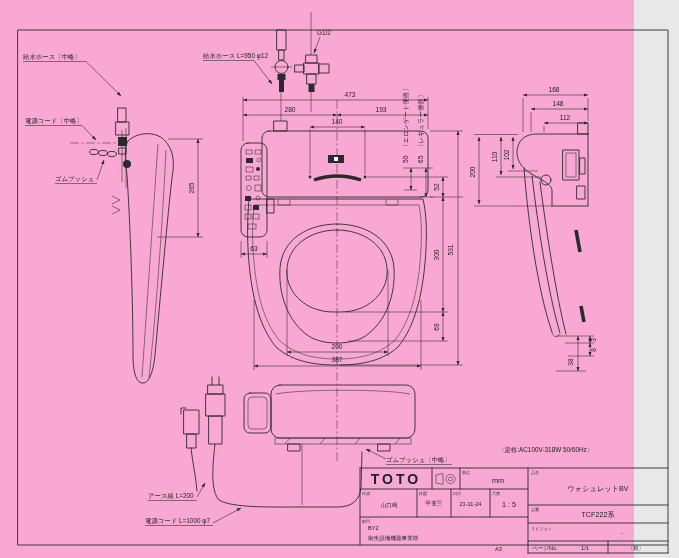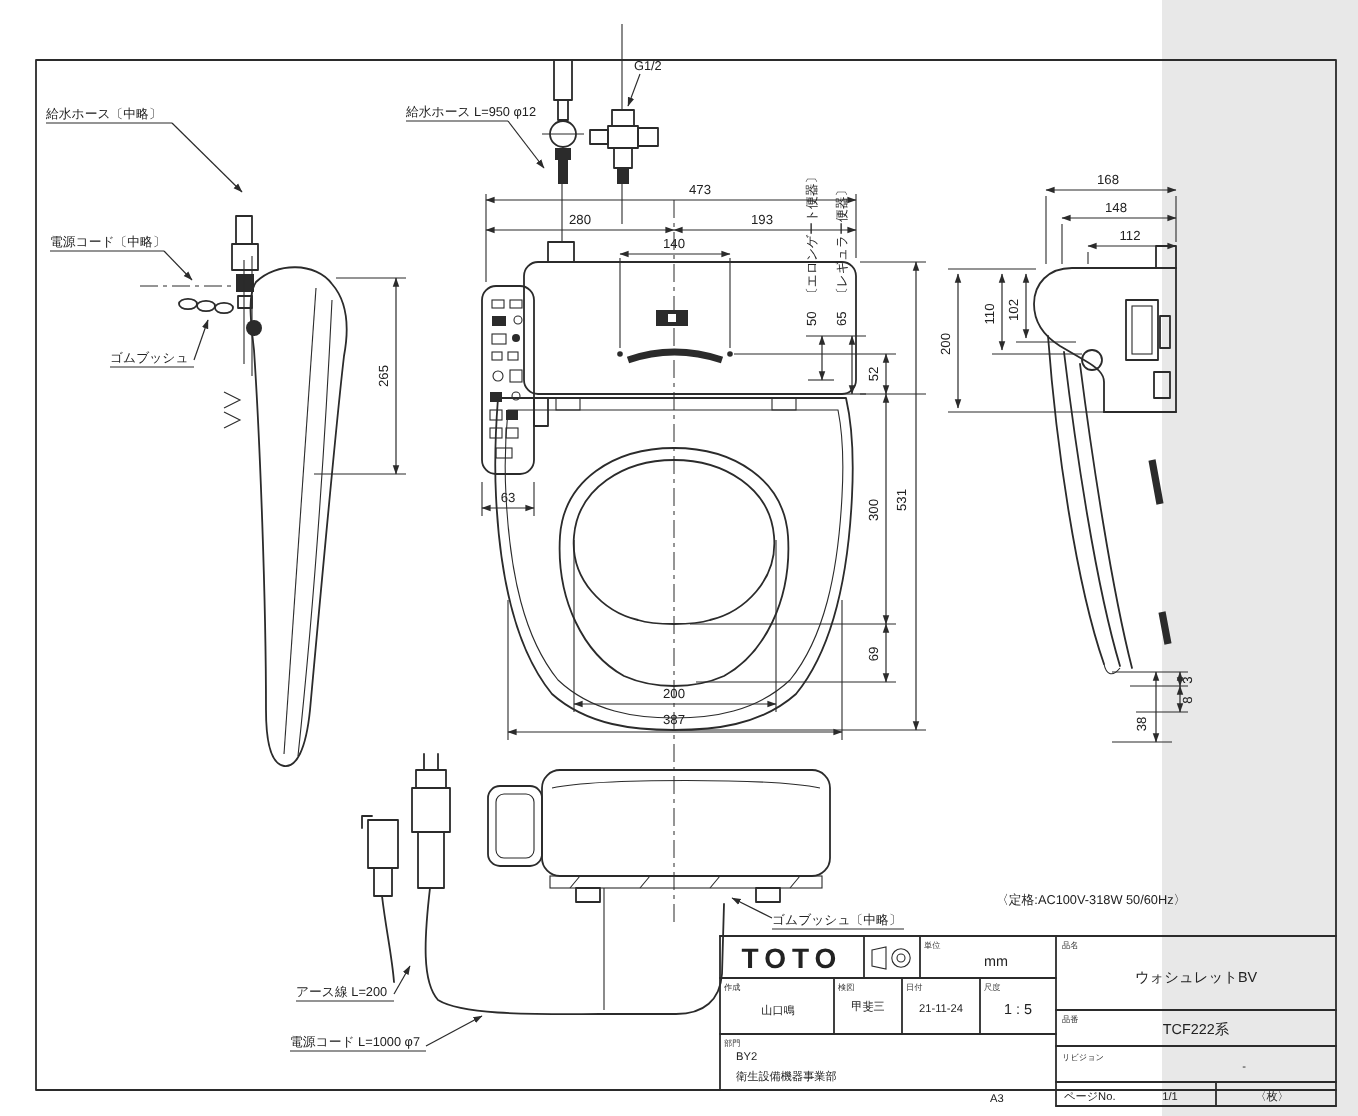--- a/index.html
+++ b/index.html
@@ -1,16 +1,16 @@
 <!DOCTYPE html>
 <html><head>
 <meta charset="utf-8">
 <style>
   html,body{margin:0;padding:0;background:#e8e8e8;}
-  .page{width:581px;height:558px;background:#ffffff;position:relative;
+  .page{width:634px;height:558px;background:#f9a8d4;position:relative;
         font-family:"Liberation Sans",sans-serif;}
   svg{display:block}
   svg text{fill:#222;font-family:"Liberation Sans",sans-serif;}
   .ln{stroke:#2b2b2b;stroke-width:0.9;fill:none;stroke-linejoin:round;stroke-linecap:round}
   .thin{stroke:#2b2b2b;stroke-width:0.55;fill:none}
   .dimln{stroke:#2b2b2b;stroke-width:0.6;fill:none}
   .cl{stroke:#2b2b2b;stroke-width:0.5;fill:none;stroke-dasharray:9 2.5 2 2.5}
   .dk{fill:#2b2b2b;stroke:none}
   .dim{font-size:6.6px}
   .lbl{font-size:6.4px}

